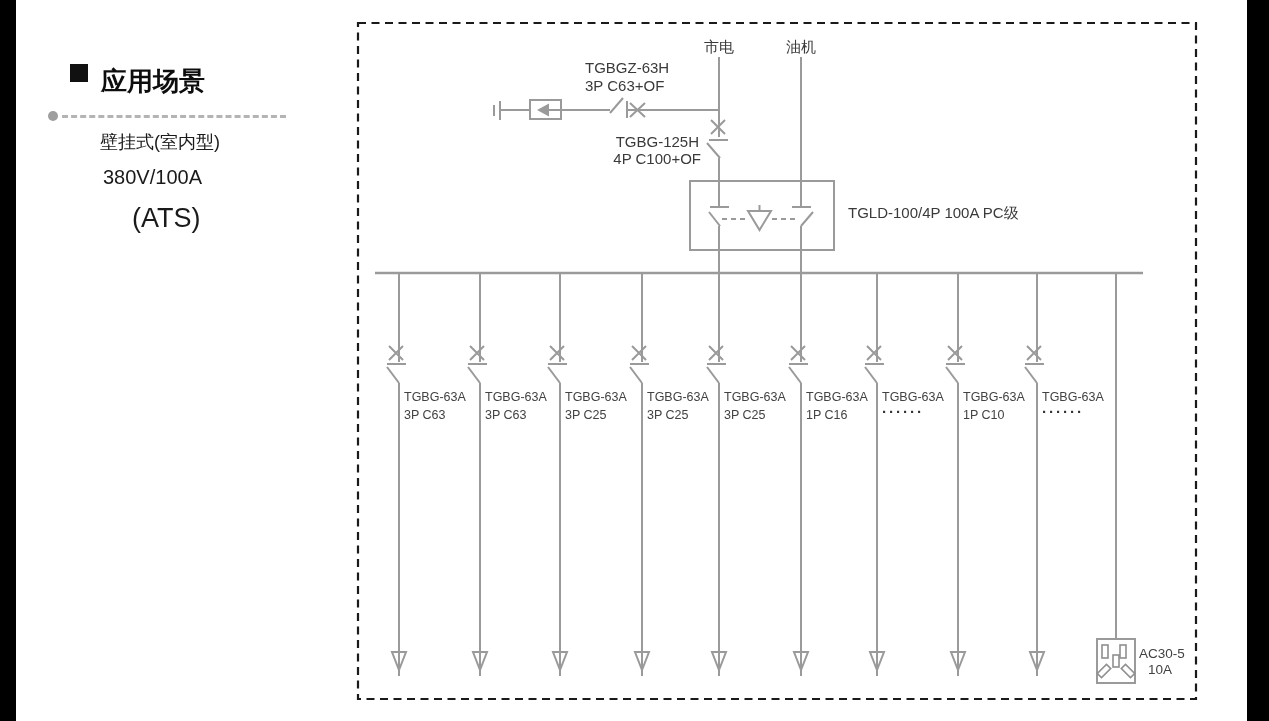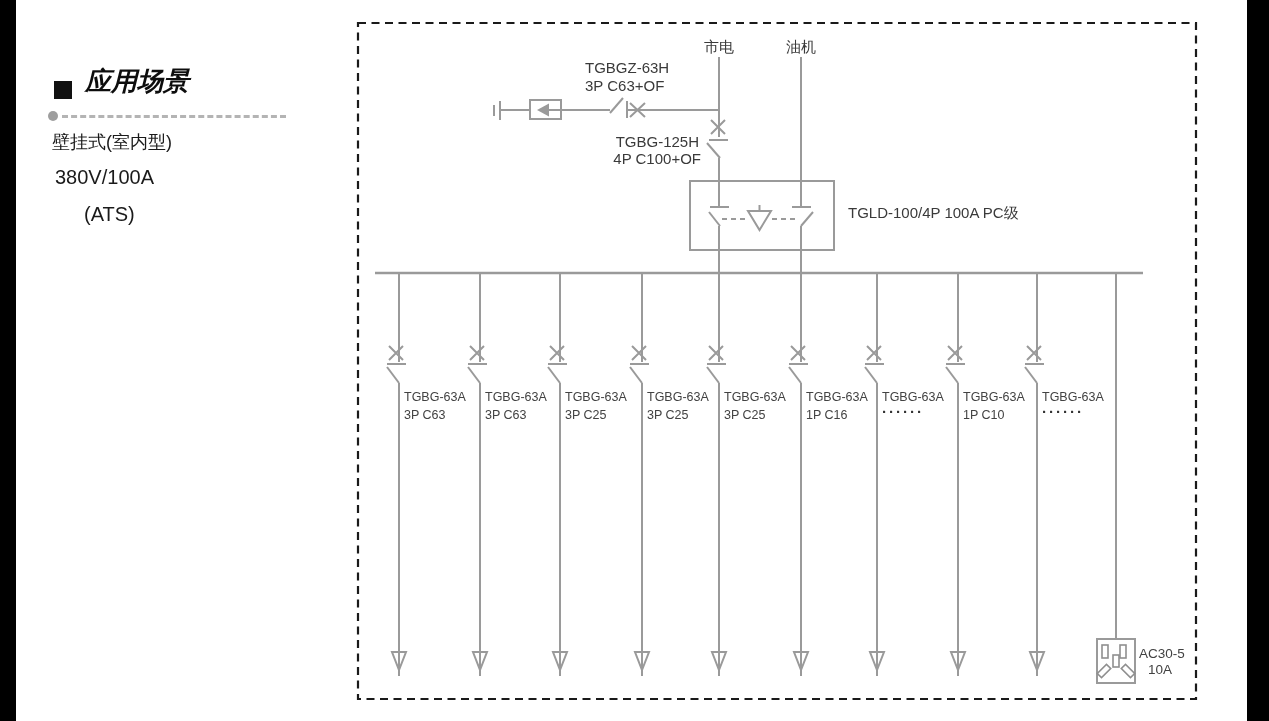--- a/index.html
+++ b/index.html
@@ -7,38 +7,38 @@
     position:relative; width:1269px; height:721px; overflow:hidden;
     background:#ffffff; font-family:"Liberation Sans", sans-serif;
   }
   .edge-strip { position:absolute; top:0; height:721px; background:#000000; }
   .edge-strip.left  { left:0;  width:16px; }
   .edge-strip.right { right:0; width:22px; }
 
   
   .left-panel { position:absolute; left:0; top:0; width:330px; color:#1c1c1c; }
   .heading {
-    position:absolute; left:54px; top:64px; display:flex; align-items:flex-end;
-    gap:13px; font-size:26px; font-weight:bold; color:#0d0d0d; white-space:nowrap;font-style:italic;
+    position:absolute; left:70px; top:64px; display:flex; align-items:flex-start;
+    gap:13px; font-size:26px; font-weight:bold; color:#0d0d0d; white-space:nowrap;
   }
   .heading .bullet { width:18px; height:18px; background:#111111; display:inline-block; }
   .separator {
     position:absolute; left:48px; top:111px; width:238px; height:10px;
   }
   .separator .sep-dot {
     position:absolute; left:0; top:0; width:10px; height:10px; border-radius:50%;
     background:#9e9e9e;
   }
   .separator .sep-dashes {
     position:absolute; left:14px; right:0; top:4px; border-top:3px dashed #b4b4b4;
   }
-  .spec { position:absolute; white-space:nowrap; color:#1a1a1a; }
+  .spec { position:absolute; white-space:nowrap; color:#1a1a1a;margin-left:48px; }
   .spec1 { left:52px; top:130px; font-size:18px; }
   .spec2 { left:55px; top:166px; font-size:20px; }
-  .spec3 { left:84px; top:203px; font-size:20px;text-align:center; }
+  .spec3 { left:84px; top:203px; font-size:27px;text-align:center; }
 
   
   svg.diagram { position:absolute; left:0; top:0; }
   .w  { stroke:#9a9a9a; stroke-width:2; fill:none; }
   .wb { stroke:#9a9a9a; stroke-width:2.6; fill:none; }
   .fill-g { fill:#9a9a9a; stroke:none; }
   .slot { fill:#ffffff; stroke:#8f8f8f; stroke-width:1.6; }
   .dash-link { stroke:#9a9a9a; stroke-width:2; fill:none; stroke-dasharray:5 4; }
   .border-dash { stroke:#1a1a1a; stroke-width:2.2; fill:none; stroke-dasharray:8 5.5; }
   text { font-family:"Liberation Sans", sans-serif; }

